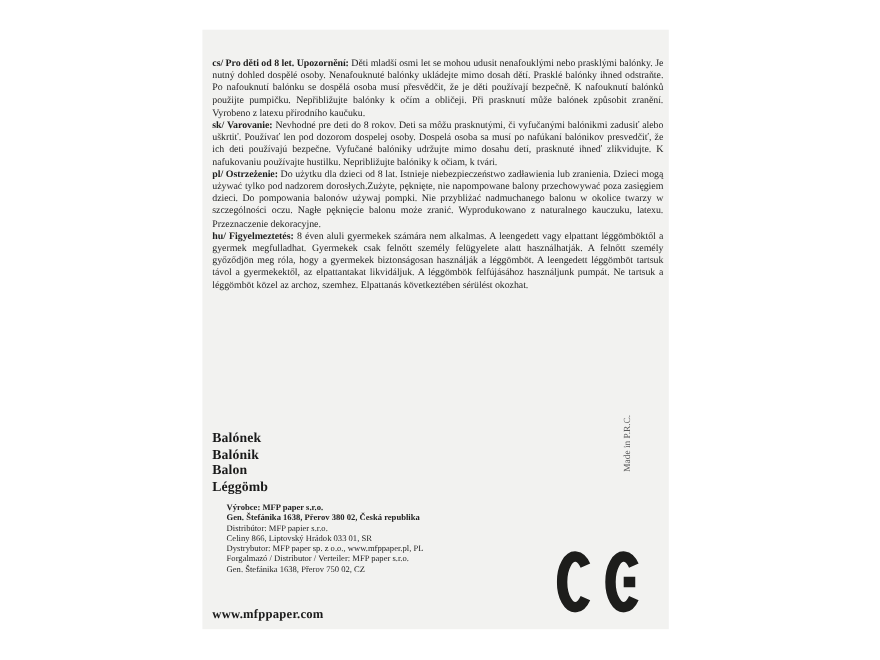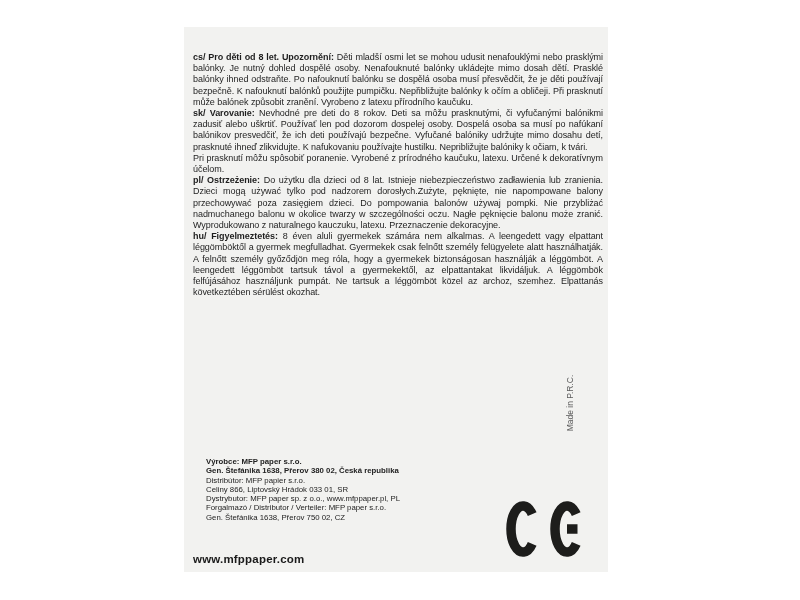--- a/index.html
+++ b/index.html
@@ -3,21 +3,21 @@
 <meta charset="utf-8">
 <style>
   html, body { margin:0; padding:0; }
   body {
     width:800px; height:600px; background:#ffffff;
     font-family:"Liberation Sans", sans-serif;
     -webkit-font-smoothing:antialiased;
   }
   .stage {
     position:relative; width:700px; height:600px;
-    background:#ffffff; overflow:hidden;
+    background:#ffffff; overflow:hidden;font-family:Liberation Serif, serif;
   }
   .panel {
     position:absolute; left:184px; top:27px;
     width:424px; height:545px;
     background:#f2f2f0;
   }
   .warnings {
     position:absolute; left:9px; top:25px; width:410px;
     font-size:9px; line-height:11.2px;
     text-align:justify; color:#1e1e1e;
@@ -59,25 +59,30 @@
 </style>
 </head>
 <body>
 
 <div class="stage">
   <div class="panel">
 
     <div class="warnings">
       <p><b>cs/ Pro děti od 8 let. Upozornění:</b> <span>Děti mladší osmi let se mohou udusit nenafouklými nebo prasklými balónky. Je nutný dohled dospělé osoby. Nenafouknuté balónky ukládejte mimo dosah dětí. Prasklé balónky ihned odstraňte. Po nafouknutí balónku se dospělá osoba musí přesvědčit, že je děti používají bezpečně. K nafouknutí balónků použijte pumpičku. Nepřibližujte balónky k očím a obličeji. Při prasknutí může balónek způsobit zranění. Vyrobeno z latexu přírodního kaučuku.</span></p>
       <p><b>sk/ Varovanie:</b> <span>Nevhodné pre deti do 8 rokov. Deti sa môžu prasknutými, či vyfučanými balónikmi zadusiť alebo uškrtiť. Používať len pod dozorom dospelej osoby. Dospelá osoba sa musí po nafúkaní balónikov presvedčiť, že ich deti používajú bezpečne. Vyfučané balóniky udržujte mimo dosahu detí, prasknuté ihneď zlikvidujte. K nafukovaniu používajte hustilku. Nepribližujte balóniky k očiam, k tvári.</span></p>
-      <p>Pri prasknutí môžu spôsobiť poranenie. Vyrobené z prírodného kaučuku, latexu. Určené k dekoratívnym účelom.</p>
       <p><b>pl/ Ostrzeżenie:</b> <span>Do użytku dla dzieci od 8 lat. Istnieje niebezpieczeństwo zadławienia lub zranienia. Dzieci mogą używać tylko pod nadzorem dorosłych.Zużyte, pęknięte, nie napompowane balony przechowywać poza zasięgiem dzieci. Do pompowania balonów używaj pompki. Nie przybliżać nadmuchanego balonu w okolice twarzy w szczególności oczu. Nagłe pęknięcie balonu może zranić. Wyprodukowano z naturalnego kauczuku, latexu. Przeznaczenie dekoracyjne.</span></p>
       <p><b>hu/ Figyelmeztetés:</b> <span>8 éven aluli gyermekek számára nem alkalmas. A leengedett vagy elpattant léggömböktől a gyermek megfulladhat. Gyermekek csak felnőtt személy felügyelete alatt használhatják. A felnőtt személy győződjön meg róla, hogy a gyermekek biztonságosan használják a léggömböt. A leengedett léggömböt tartsuk távol a gyermekektől, az elpattantakat likvidáljuk. A léggömbök felfújásához használjunk pumpát. Ne tartsuk a léggömböt közel az archoz, szemhez. Elpattanás következtében sérülést okozhat.</span></p>
     </div>
 
+    <div class="products">
+      <div>Balónek</div>
+      <div>Balónik</div>
+      <div>Balon</div>
+      <div>Léggömb</div>
+    </div>
 
     <div class="manufacturer">
       <div class="bold">Výrobce: MFP paper s.r.o.</div>
       <div class="bold">Gen. Štefánika 1638, Přerov 380 02, Česká republika</div>
       <div>Distribútor: MFP papier s.r.o.</div>
       <div>Celiny 866, Liptovský Hrádok 033 01, SR</div>
       <div>Dystrybutor: MFP paper sp. z o.o., www.mfppaper.pl, PL</div>
       <div>Forgalmazó / Distributor / Verteiler: MFP paper s.r.o.</div>
       <div>Gen. Štefánika 1638, Přerov 750 02, CZ</div>
     </div>

